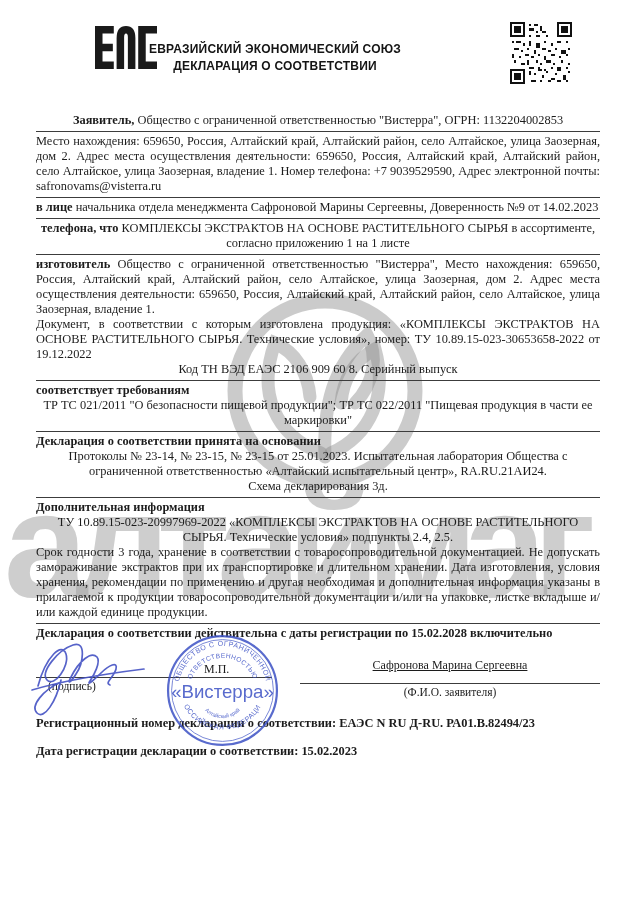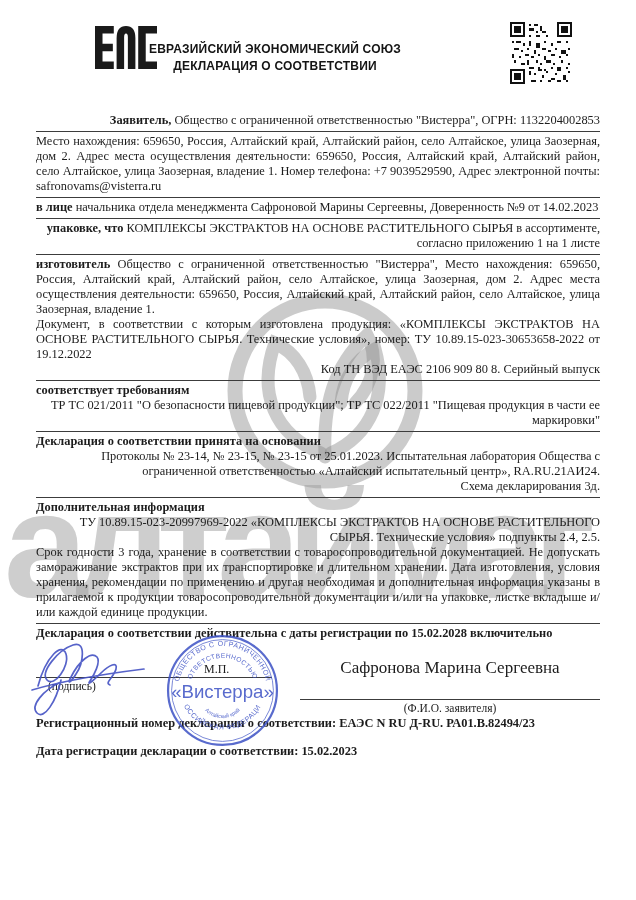--- a/index.html
+++ b/index.html
@@ -18,33 +18,33 @@
   .wm-brand{left:4px;top:470px;font-family:"Liberation Sans","DejaVu Sans",sans-serif;
             font-weight:bold;font-size:150px;line-height:1;letter-spacing:-13px;
             color:rgba(158,158,158,.5);white-space:nowrap;}
   .wm-tagline{left:180px;top:598px;font-family:"Liberation Sans","DejaVu Sans",sans-serif;
               font-size:24px;letter-spacing:2px;color:rgba(168,168,168,.55);white-space:nowrap;}
   
   .content{position:relative;z-index:1;margin:17px 36px 0 36px;}
   .row{border-bottom:1px solid #3c3c3c;padding:2px 0 3px 0;}
   .row.nb{border-bottom:none;}
   .content p{margin:0;font-size:12.4px;line-height:15px;text-align:justify;}
-  .content p.left{text-align:right;}
+  .content p.left{text-align:center;}
   .lead{font-weight:bold;}
   .sec-h{font-weight:bold;text-align:left !important;}
   .validity p{font-weight:bold;text-align:left;}
   
   .sig-area{position:relative;height:64px;margin-top:2px;z-index:2;}
   .sig-line{position:absolute;left:0;top:31px;width:236px;border-top:1px solid #3c3c3c;}
   .sig-label{position:absolute;left:12px;top:34px;font-size:11.5px;}
   .mp{position:absolute;left:168px;top:16px;font-size:12px;}
   .sig-svg{position:absolute;left:-8px;top:-18px;width:140px;height:110px;z-index:3;}
   .stamp-svg{position:absolute;left:124px;top:-18px;width:125px;height:125px;z-index:3;opacity:.85;}
   .fio{position:absolute;left:264px;right:0;top:12px;text-align:center;}
-  .fio .name{border-bottom:1px solid #3c3c3c;padding-bottom:21px;font-size:17px;}
+  .fio .name{border-bottom:1px solid #3c3c3c;padding-bottom:10px;font-size:12px;text-decoration:underline;}
   .fio .fio-label{font-size:11.5px;padding-top:2px;}
   .reg{font-weight:bold;font-size:12.6px;text-align:left;}
   .reg1{margin-top:6px !important;}
   .reg2{margin-top:13px !important;}
 </style>
 </head>
 <body>
 
 <div class="page">
 
@@ -163,27 +163,27 @@
 
     <div class="row">
       <p>Место нахождения: 659650, Россия, Алтайский край, Алтайский район, село Алтайское, улица Заозерная, дом 2. Адрес места осуществления деятельности: 659650, Россия, Алтайский край, Алтайский район, село Алтайское, улица Заозерная, владение 1. Номер телефона: +7 9039529590, Адрес электронной почты: safronovams@visterra.ru</p>
     </div>
 
     <div class="row">
       <p><b class="lead">в лице</b> <span>начальника отдела менеджмента Сафроновой Марины Сергеевны, Доверенность №9 от 14.02.2023</span></p>
     </div>
 
     <div class="row">
-      <p class="left"><b class="lead">упаковке, что</b> <span>КОМПЛЕКСЫ ЭКСТРАКТОВ НА ОСНОВЕ РАСТИТЕЛЬНОГО СЫРЬЯ в ассортименте, согласно приложению 1 на 1 листе</span></p>
+      <p class="left"><b class="lead">телефона, что</b> <span>КОМПЛЕКСЫ ЭКСТРАКТОВ НА ОСНОВЕ РАСТИТЕЛЬНОГО СЫРЬЯ в ассортименте, согласно приложению 1 на 1 листе</span></p>
     </div>
 
     <div class="row">
       <p><b class="lead">изготовитель</b> <span>Общество с ограниченной ответственностью "Вистерра", Место нахождения: 659650, Россия, Алтайский край, Алтайский район, село Алтайское, улица Заозерная, дом 2. Адрес места осуществления деятельности: 659650, Россия, Алтайский край, Алтайский район, село Алтайское, улица Заозерная, владение 1.</span></p>
       <p>Документ, в соответствии с которым изготовлена продукция: «КОМПЛЕКСЫ ЭКСТРАКТОВ НА ОСНОВЕ РАСТИТЕЛЬНОГО СЫРЬЯ.  Технические условия», номер: ТУ 10.89.15-023-30653658-2022 от 19.12.2022</p>
-      <p class="left">Код ТН ВЭД ЕАЭС 2106 909 80 8.  Серийный выпуск</p>
+      <p class="left">Код ТН ВЭД ЕАЭС 2106 909 60 8.  Серийный выпуск</p>
     </div>
 
     <div class="row">
       <p class="sec-h">соответствует требованиям</p>
       <p class="left">ТР ТС 021/2011 "О безопасности пищевой продукции"; ТР ТС 022/2011 "Пищевая продукция в части ее маркировки"</p>
     </div>
 
     <div class="row">
       <p class="sec-h">Декларация о соответствии принята на основании</p>
       <p class="left">Протоколы № 23-14, № 23-15,  № 23-15 от 25.01.2023.  Испытательная лаборатория Общества с ограниченной ответственностью «Алтайский испытательный центр», RA.RU.21АИ24.</p>

